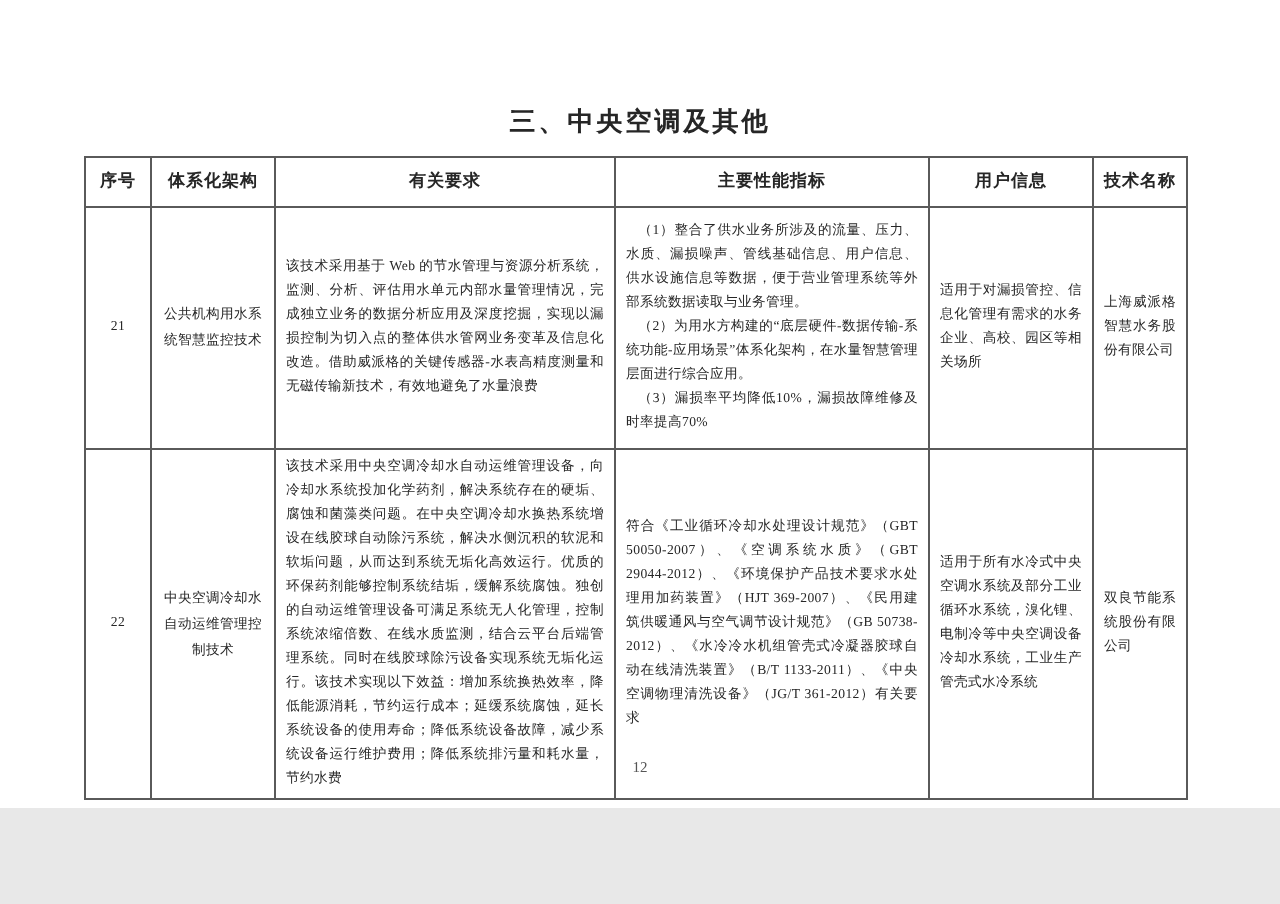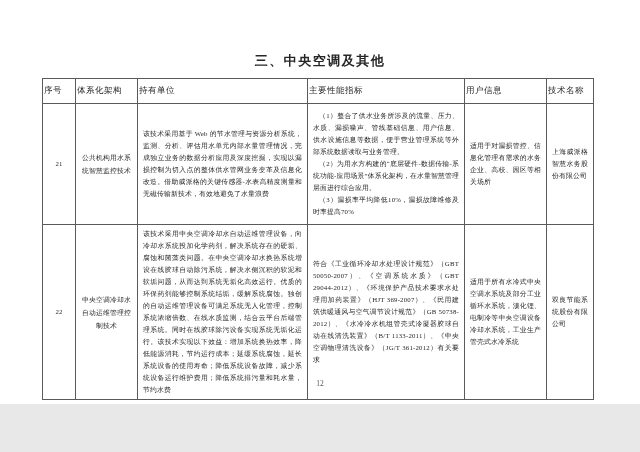--- a/index.html
+++ b/index.html
@@ -36,22 +36,22 @@
   .tech-table col.c-holder { width:47px; }
 
   .tech-table th, .tech-table td {
     border:1px solid #5a5a5a;
     vertical-align:middle;
     overflow:hidden;
   }
   .tech-table th {
     height:22px;
     font-size:8.5px;
-    font-weight:normal;
-    text-align:left;
+    font-weight:bold;
+    text-align:center;
     letter-spacing:0.5px;
     padding:1px;
   }
   .tech-table td {
     font-size:6.8px;
     line-height:12px;
     letter-spacing:0.2px;
   }
   tr.row-21 td { height:114px; }
   tr.row-22 td { height:152px; }
@@ -89,21 +89,21 @@
         <col class="c-name">
         <col class="c-intro">
         <col class="c-ind">
         <col class="c-scope">
         <col class="c-holder">
     </colgroup>
     <thead>
       <tr>
         <th>序号</th>
         <th>体系化架构</th>
-        <th>持有单位</th>
+        <th>有关要求</th>
         <th>主要性能指标</th>
         <th>用户信息</th>
         <th>技术名称</th>
       </tr>
     </thead>
     <tbody>
       <tr class="row-21">
         <td class="cell-center">21</td>
         <td class="cell-center cell-name">
           <div>公共机构用水系统智慧监控技术</div>

